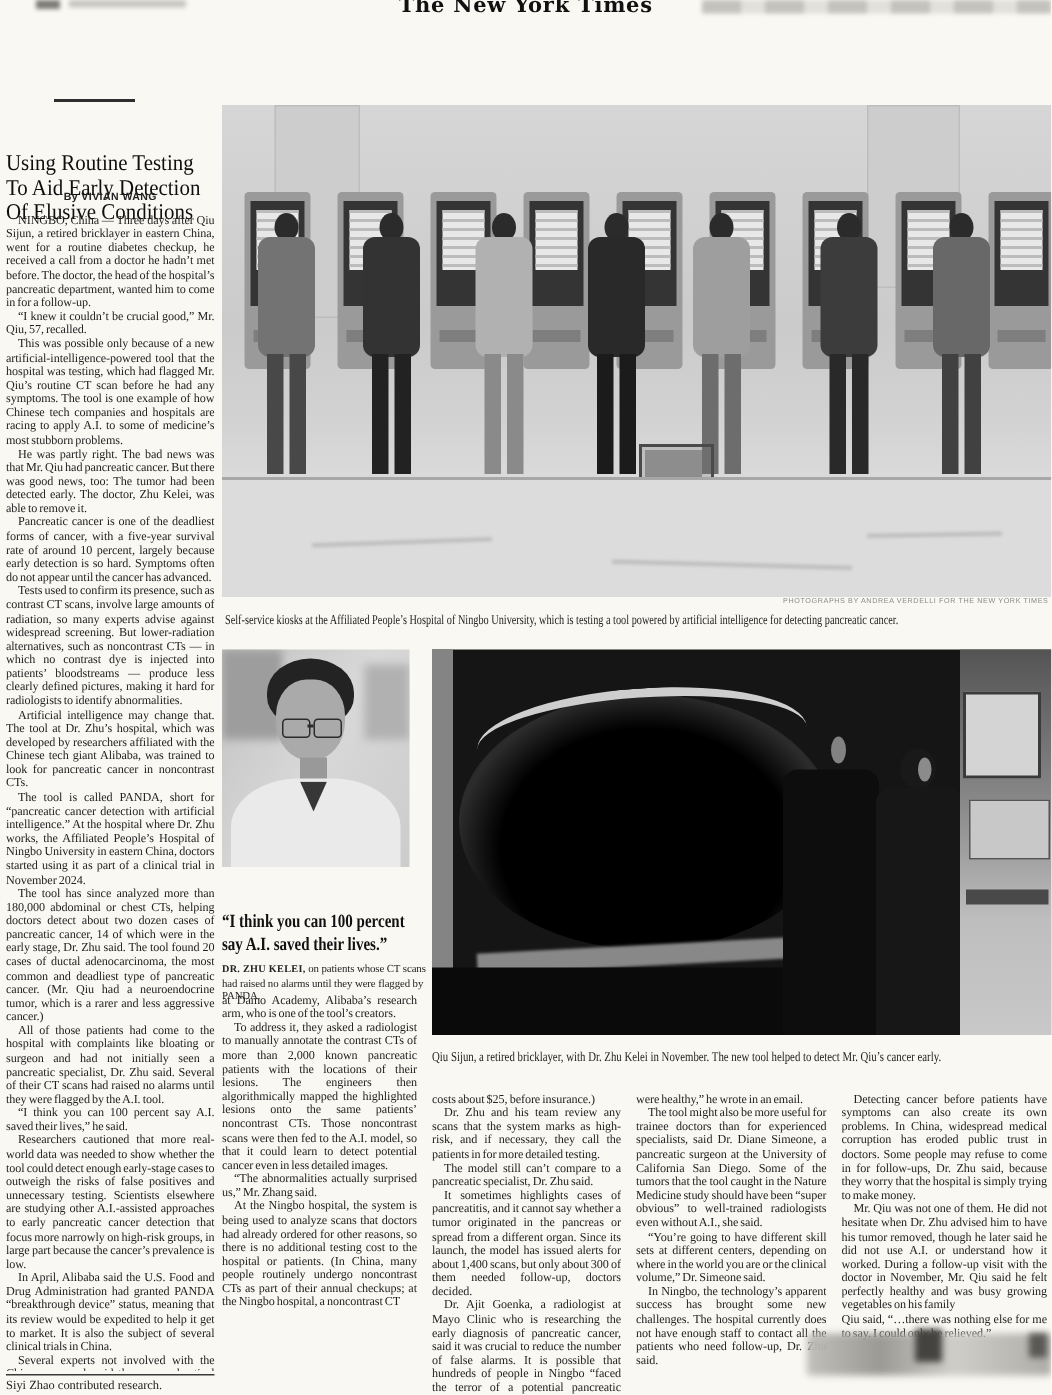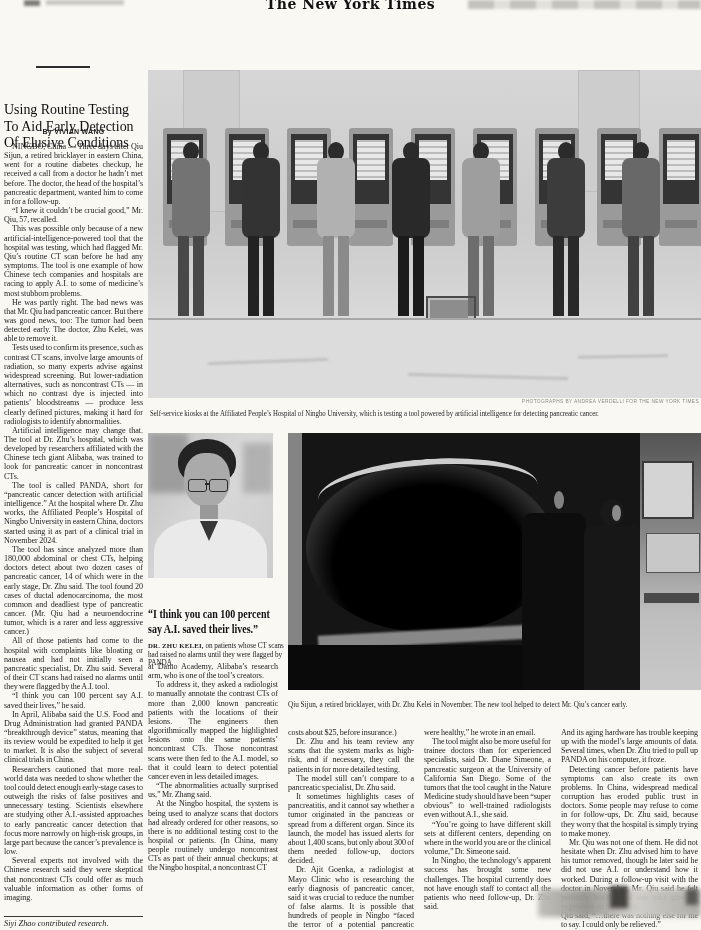--- a/index.html
+++ b/index.html
@@ -30,21 +30,21 @@
   .body-col{position:absolute;font-size:8.1px;line-height:9.16px;text-align:justify;
             color:#232323;overflow:hidden;word-spacing:-.6px;letter-spacing:-.05px;}
   .body-col p{margin:0;text-indent:8px;}
   .body-col p.cont{text-indent:0;}
   #col1{left:4px;top:142px;width:139px;height:772px;}
   #col2{left:148px;top:662px;width:130px;height:240px;}
   #col3{left:288px;top:728px;width:126px;height:202px;}
   #col4{left:424px;top:728px;width:127px;height:202px;}
   #col5{left:561px;top:728px;width:137px;height:202px;}
   .footer-rule{position:absolute;left:4px;top:916px;width:139px;height:1px;background:#3a3a3a;}
-  .contrib{position:absolute;left:4px;top:919px;width:139px;font-style:italic;font-size:8.3px;color:#222;}
+  .contrib{position:absolute;left:4px;top:919px;width:139px;font-size:8.3px;color:#222;}
   
   .photo{position:absolute;overflow:hidden;filter:grayscale(1);}
   .ph{position:absolute;}
   #main-photo{left:148px;top:70px;width:553px;height:328px;
               background:linear-gradient(180deg,#d8d6d2 0%,#cdcbc7 45%,#d3d1cc 62%,#e0ded9 82%,#d8d6d1 100%);}
   .door{background:#cfcdc8;border:1px solid #bfbdb9;}
   .kiosk{width:44px;height:118px;top:58px;background:#979b9f;border-radius:3px;}
   .kiosk .scr{position:absolute;left:4px;top:6px;width:36px;height:70px;background:#30353b;}
   .kiosk .sheet{position:absolute;left:8px;top:12px;width:28px;height:40px;background:#e6e8e9;
                 background-image:repeating-linear-gradient(180deg,#b9bdc0 0 2px,transparent 2px 6px);}
@@ -100,28 +100,29 @@
     <div>To Aid Early Detection</div>
     <div>Of Elusive Conditions</div>
   </div>
   <div class="byline">By VIVIAN WANG</div>
 
   <div class="body-col" id="col1">
     <p>NINGBO, China — Three days after Qiu Sijun, a retired bricklayer in eastern China, went for a routine diabetes checkup, he received a call from a doctor he hadn’t met before. The doctor, the head of the hospital’s pancreatic department, wanted him to come in for a follow-up.</p>
     <p>“I knew it couldn’t be crucial good,” Mr. Qiu, 57, recalled.</p>
     <p>This was possible only because of a new artificial-intelligence-powered tool that the hospital was testing, which had flagged Mr. Qiu’s routine CT scan before he had any symptoms. The tool is one example of how Chinese tech companies and hospitals are racing to apply A.I. to some of medicine’s most stubborn problems.</p>
     <p>He was partly right. The bad news was that Mr. Qiu had pancreatic cancer. But there was good news, too: The tumor had been detected early. The doctor, Zhu Kelei, was able to remove it.</p>
+    <p>Pancreatic cancer is one of the deadliest forms of cancer, with a five-year survival rate of around 10 percent, largely because early detection is so hard. Symptoms often do not appear until the cancer has advanced.</p>
     <p>Tests used to confirm its presence, such as contrast CT scans, involve large amounts of radiation, so many experts advise against widespread screening. But lower-radiation alternatives, such as noncontrast CTs — in which no contrast dye is injected into patients’ bloodstreams — produce less clearly defined pictures, making it hard for radiologists to identify abnormalities.</p>
     <p>Artificial intelligence may change that. The tool at Dr. Zhu’s hospital, which was developed by researchers affiliated with the Chinese tech giant Alibaba, was trained to look for pancreatic cancer in noncontrast CTs.</p>
     <p>The tool is called PANDA, short for “pancreatic cancer detection with artificial intelligence.” At the hospital where Dr. Zhu works, the Affiliated People’s Hospital of Ningbo University in eastern China, doctors started using it as part of a clinical trial in November 2024.</p>
     <p>The tool has since analyzed more than 180,000 abdominal or chest CTs, helping doctors detect about two dozen cases of pancreatic cancer, 14 of which were in the early stage, Dr. Zhu said. The tool found 20 cases of ductal adenocarcinoma, the most common and deadliest type of pancreatic cancer. (Mr. Qiu had a neuroendocrine tumor, which is a rarer and less aggressive cancer.)</p>
-    <p>All of those patients had come to the hospital with complaints like bloating or nausea and had not initially seen a pancreatic specialist, Dr. Zhu said. Several of their CT scans had raised no alarms until they were flagged by the A.I. tool.</p>
+    <p>All of those patients had come to the hospital with complaints like bloating or surgeon and had not initially seen a pancreatic specialist, Dr. Zhu said. Several of their CT scans had raised no alarms until they were flagged by the A.I. tool.</p>
     <p>“I think you can 100 percent say A.I. saved their lives,” he said.</p>
+    <p>Researchers cautioned that more real-world data was needed to show whether the tool could detect enough early-stage cases to outweigh the risks of false positives and unnecessary testing. Scientists elsewhere are studying other A.I.-assisted approaches to early pancreatic cancer detection that focus more narrowly on high-risk groups, in large part because the cancer’s prevalence is low.</p>
     <p>In April, Alibaba said the U.S. Food and Drug Administration had granted PANDA “breakthrough device” status, meaning that its review would be expedited to help it get to market. It is also the subject of several clinical trials in China.</p>
-    <p>Researchers cautioned that more real-world data was needed to show whether the tool could detect enough early-stage cases to outweigh the risks of false positives and unnecessary testing. Scientists elsewhere are studying other A.I.-assisted approaches to early pancreatic cancer detection that focus more narrowly on high-risk groups, in large part because the cancer’s prevalence is low.</p>
     <p>Several experts not involved with the Chinese research said they were skeptical that noncontrast CTs could offer as much valuable information as other forms of imaging.</p>
 
   </div>
   <div class="footer-rule"></div>
   <div class="contrib">Siyi Zhao contributed research.</div>
 
   <div class="photo" id="main-photo">
     <div class="ph door" style="left:35px;top:0;width:55px;height:140px;"></div>
     <div class="ph door" style="left:430px;top:0;width:60px;height:120px;"></div>
     <div class="ph kiosk" style="left:15px;">
@@ -279,21 +280,20 @@
   </div>
 
   <div class="body-col" id="col4">
     <p class="cont">were healthy,” he wrote in an email.</p>
     <p>The tool might also be more useful for trainee doctors than for experienced specialists, said Dr. Diane Simeone, a pancreatic surgeon at the University of California San Diego. Some of the tumors that the tool caught in the Nature Medicine study should have been “super obvious” to well-trained radiologists even without A.I., she said.</p>
     <p>“You’re going to have different skill sets at different centers, depending on where in the world you are or the clinical volume,” Dr. Simeone said.</p>
     <p>In Ningbo, the technology’s apparent success has brought some new challenges. The hospital currently does not have enough staff to contact all the patients who need follow-up, Dr. Zhu said.</p>
   </div>
 
   <div class="body-col" id="col5">
-    <p class="cont">And its aging hardware has trouble keeping up with the model’s large amounts of data. Several times, when Dr. Zhu tried to pull up PANDA on his computer, it froze.</p>
     <p>Detecting cancer before patients have symptoms can also create its own problems. In China, widespread medical corruption has eroded public trust in doctors. Some people may refuse to come in for follow-ups, Dr. Zhu said, because they worry that the hospital is simply trying to make money.</p>
     <p>Mr. Qiu was not one of them. He did not hesitate when Dr. Zhu advised him to have his tumor removed, though he later said he did not use A.I. or understand how it worked. During a follow-up visit with the doctor in November, Mr. Qiu said he felt perfectly healthy and was busy growing vegetables on his family</p>
     <p class="cont">Qiu said, “…there was nothing else for me to say. I could only be relieved.”</p>
   </div>
 
   <div class="blur-patch"></div>
   <div class="blur-speck" style="left:610px;top:886px;width:18px;height:22px;background:#454340;"></div>
   <div class="blur-speck" style="left:686px;top:889px;width:12px;height:16px;background:#5a5855;"></div>
 
 </div>

